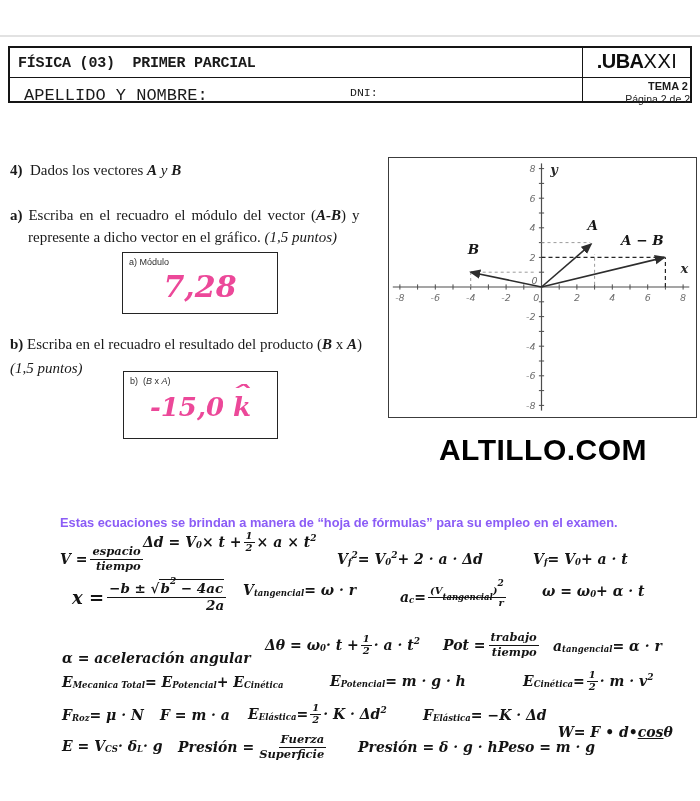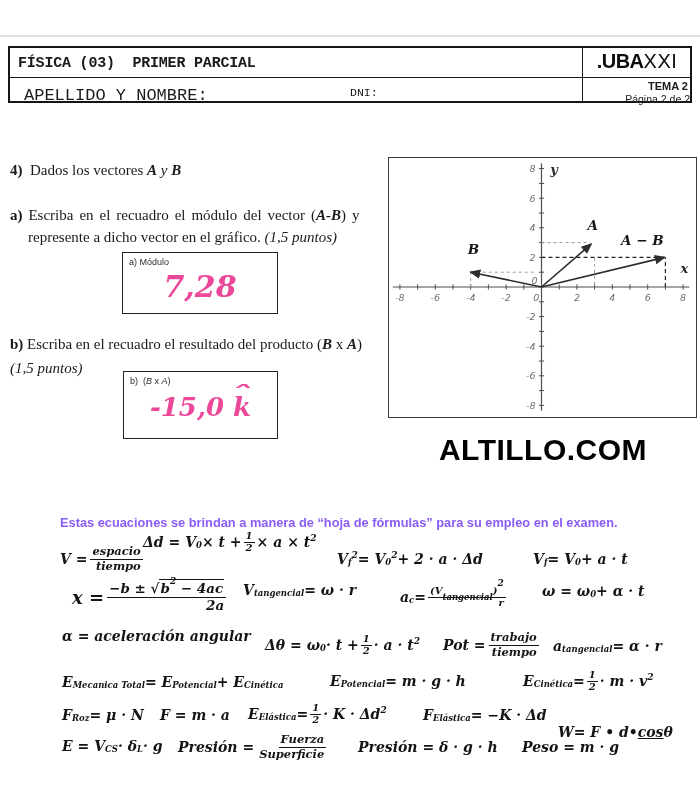--- a/index.html
+++ b/index.html
@@ -202,21 +202,21 @@
   <div class="fx big" style="left:72px;top:581px;">x = <span class="fr qd">
         <span class="nu">−b ± <span class="sqrt">√<span class="rad">b<sup>2</sup> − 4ac</span></span></span>
         <span class="de">2a</span>
       </span></div>
   <div class="fx" style="left:243px;top:582px;">V<sub>tangencial</sub> = ω · r</div>
   <div class="fx" style="left:400px;top:586px;">a<sub>c</sub> = <span class="fr sm">
         <span class="nu">(V<sub>tangencial</sub>)<sup>2</sup></span>
         <span class="de">r</span>
       </span></div>
   <div class="fx" style="left:542px;top:583px;">ω = ω<sub>0</sub> + α · t</div>
-  <div class="fx" style="left:62px;top:628px;">α = aceleración angular</div>
+  <div class="fx" style="left:62px;top:650px;">α = aceleración angular</div>
   <div class="fx" style="left:265px;top:634px;">Δθ = ω<sub>0</sub> · t + <span class="fr sm">
         <span class="nu">1</span>
         <span class="de">2</span>
       </span> · a · t<sup>2</sup></div>
   <div class="fx" style="left:443px;top:631px;">Pot = <span class="fr">
         <span class="nu">trabajo</span>
         <span class="de">tiempo</span>
       </span></div>
   <div class="fx" style="left:553px;top:638px;">a<sub>tangencial</sub> = α · r</div>
   <div class="fx" style="left:62px;top:674px;">E<sub>Mecanica Total</sub> = E<sub>Potencial</sub> + E<sub>Cinética</sub></div>
@@ -231,16 +231,16 @@
         <span class="nu">1</span>
         <span class="de">2</span>
       </span> · K · Δd<sup>2</sup></div>
   <div class="fx" style="left:423px;top:707px;">F<sub>Elástica</sub> = −K · Δd</div>
   <div class="fx" style="left:62px;top:738px;">E = V<sub>CS</sub> · δ<sub>L</sub> · g</div>
   <div class="fx" style="left:178px;top:733px;">Presión = <span class="fr">
         <span class="nu">Fuerza</span>
         <span class="de">Superficie</span>
       </span></div>
   <div class="fx" style="left:358px;top:739px;">Presión = δ · g · h</div>
-  <div class="fx" style="left:498px;top:739px;margin-left:24px;">Peso = m · g</div>
+  <div class="fx" style="left:498px;top:739px;">Peso = m · g</div>
   <div class="fx" style="left:558px;top:724px;">W= F • d• <span class="u">cos</span> θ</div>
 
 </div>
 
 </body></html>

